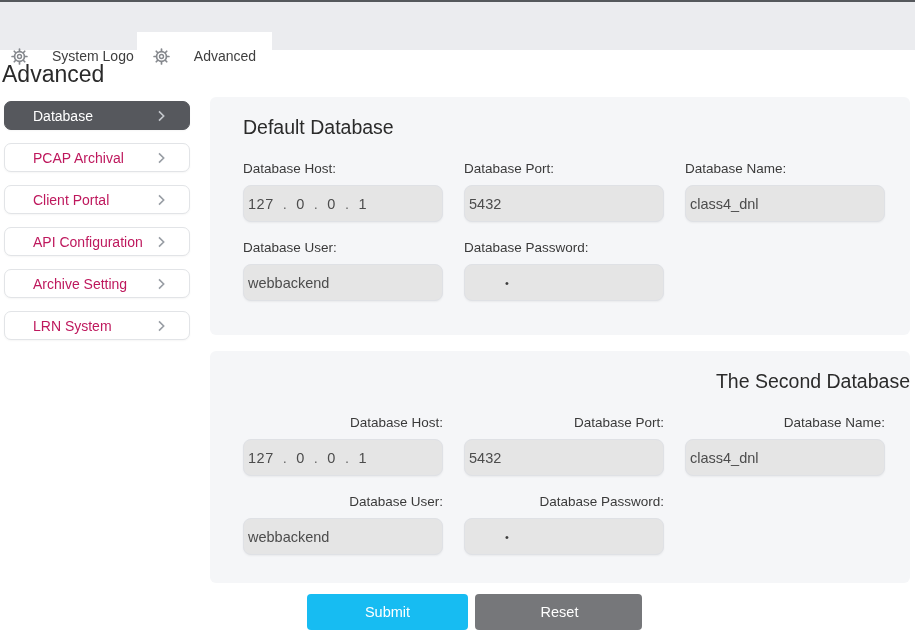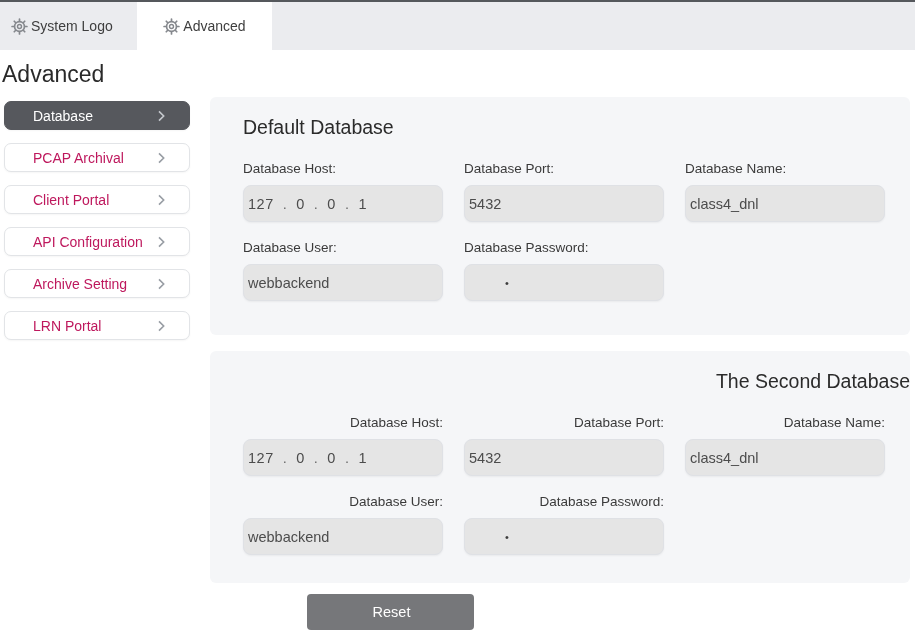--- a/index.html
+++ b/index.html
@@ -6,21 +6,21 @@
   body{
     width:915px;height:634px;position:relative;overflow:hidden;
     background:#ffffff;
     font-family:"Liberation Sans","DejaVu Sans",sans-serif;
     -webkit-font-smoothing:antialiased;
   }
   
   .topline{position:absolute;top:0;left:0;width:915px;height:2px;background:#55585c;}
   
   .tabbar{position:absolute;top:2px;left:0;width:915px;height:48px;background:#ebecef;display:flex;}
-  .tab{height:48px;display:flex;align-items:center;gap:3px;font-size:14px;color:#3e3e3e;box-sizing:border-box;cursor:pointer;}
+  .tab{height:48px;display:flex;align-items:center;gap:24px;font-size:14px;color:#3e3e3e;box-sizing:border-box;cursor:pointer;margin-top:30px;}
   .tab-sys{width:137px;padding-left:11px;}
   .tab-adv{width:135px;justify-content:center;background:#ffffff;}
   .gear{flex:0 0 auto;display:block;}
   
   .page-title{position:absolute;top:59px;left:2px;font-size:23px;line-height:30px;color:#2a2a2a;}
   
   .sidebar{position:absolute;left:4px;top:101px;width:186px;}
   .side-item{
     height:29px;border-radius:7px;background:#ffffff;border:1px solid #e2e4e7;
     box-sizing:border-box;display:flex;align-items:center;justify-content:space-between;
@@ -141,21 +141,21 @@
   </div>
   <div class="side-item">
     <span class="side-label">Archive Setting</span>
     <span class="chev">
         <svg width="16" height="16" viewBox="0 0 24 24">
           <path d="M9 5l7 7-7 7" fill="none" stroke="currentColor" stroke-width="2.4"></path>
         </svg>
       </span>
   </div>
   <div class="side-item">
-    <span class="side-label">LRN Portal</span>
+    <span class="side-label">LRN System</span>
     <span class="chev">
         <svg width="16" height="16" viewBox="0 0 24 24">
           <path d="M9 5l7 7-7 7" fill="none" stroke="currentColor" stroke-width="2.4"></path>
         </svg>
       </span>
   </div>
 </div>
 
 <div class="panel panel-1">
   <div class="panel-title">Default Database</div>
@@ -239,14 +239,15 @@
     <div class="field">
       <div class="flabel">Database Password:</div>
       <div class="fbox">
         <span class="pwd">•</span>
       </div>
     </div>
   </div>
 </div>
 
 <div class="actions">
+  <button class="btn btn-submit">Submit</button>
   <button class="btn btn-reset">Reset</button>
 </div>
 
 </body></html>

